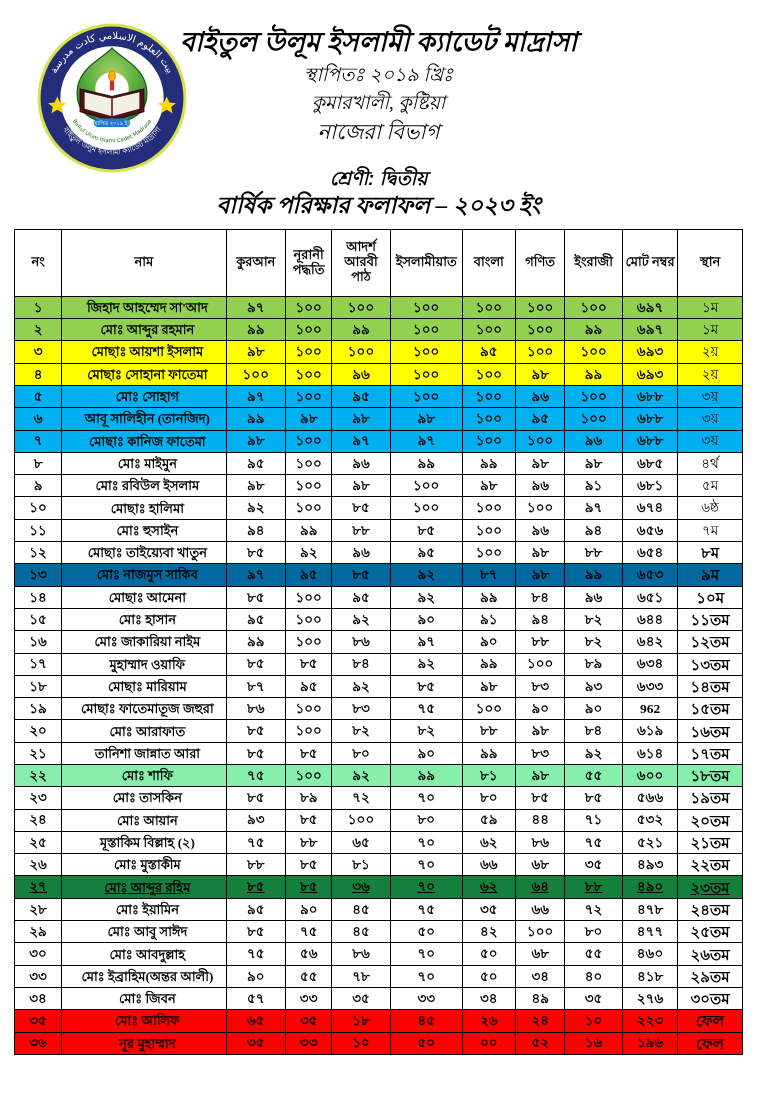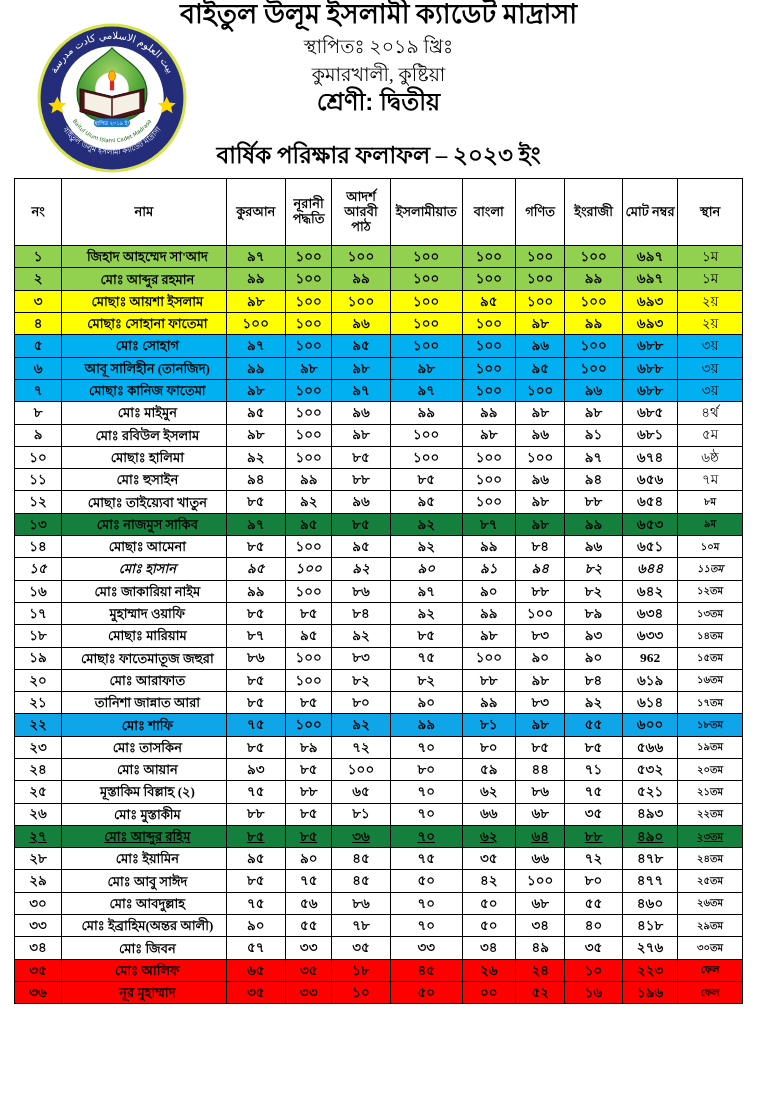--- a/index.html
+++ b/index.html
@@ -1,37 +1,37 @@
 <!DOCTYPE html>
 <html><head>
 <meta charset="utf-8">
 <style>
   html,body{margin:0;padding:0;background:#fff;}
   body{width:757px;height:1101px;font-family:"Liberation Serif","DejaVu Serif",serif;color:#000;}
   .page{position:relative;width:757px;height:1101px;overflow:hidden;background:#fff;}
 
   
-  .header{text-align:center;padding-top:0;line-height:1.1;}
+  .header{text-align:center;padding-top:28px;line-height:1.1;font-style:italic;}
   .school-name{font-size:27px;font-weight:bold;}
   .hline{font-size:19px;margin-top:7px;}
   .dept{font-size:21px;margin-top:8px;}
-  .classline{font-size:24px;margin-top:4px;font-weight:bold;font-family:"Liberation Sans","DejaVu Sans",sans-serif;}
-  .resultline{font-size:23px;margin-top:27px;font-weight:bold;}
+  .classline{font-size:19px;margin-top:24px;font-weight:bold;font-family:"Liberation Sans","DejaVu Sans",sans-serif;}
+  .resultline{font-size:23px;margin-top:4px;font-weight:bold;}
 
   
   .logo{position:absolute;left:36px;top:22px;width:152px;height:152px;}
 
   
   table{border-collapse:collapse;table-layout:fixed;width:729px;margin:10px 0 0 14px;}
   th,td{border:1.6px solid #000;text-align:center;padding:0;overflow:hidden;white-space:nowrap;}
   th{font-size:13px;font-weight:bold;height:66px;line-height:1.15;white-space:normal;padding:0 1px;}
   td{height:21.3px;font-size:13.5px;font-weight:bold;line-height:1;}
   td.name-cell{text-align:center;padding-left:7px;font-size:13px;}
   td.pos-normal{font-weight:normal;}
-  td.pos-bold{font-weight:bold;font-family:"Liberation Sans","DejaVu Sans",sans-serif;font-size:10px;}
+  td.pos-bold{font-weight:bold;font-family:"Liberation Sans","DejaVu Sans",sans-serif;font-size:15px;}
 </style>
 </head>
 <body>
 
 <div class="page">
 
   <svg class="logo" viewBox="0 0 100 100">
     <defs>
       <radialGradient id="domeGrad" cx="50%" cy="35%" r="70%">
         <stop offset="0%" stop-color="#a6d46a"></stop>
@@ -64,20 +64,21 @@
     <text x="50" y="67.7" font-size="3.4" fill="#ffffff" text-anchor="middle" font-family="'DejaVu Sans',sans-serif">স্থাপিত ২০১৯ ইং</text>
     <text font-size="3.6" fill="#1a6b1a" font-family="'DejaVu Sans',sans-serif">
       <textPath href="#arcInner" startOffset="50%" text-anchor="middle">Baitul Ulum Islami Cadet Madrasa</textPath>
     </text>
   </svg>
 
   <div class="header">
     <div class="school-name">বাইতুল উলূম ইসলামী ক্যাডেট মাদ্রাসা</div>
     <div class="hline">স্থাপিতঃ ২০১৯ খ্রিঃ</div>
     <div class="hline">কুমারখালী, কুষ্টিয়া</div>
+    <div class="dept">নাজেরা বিভাগ</div>
     <div class="classline">শ্রেণী: দ্বিতীয়</div>
     <div class="resultline">বার্ষিক পরিক্ষার ফলাফল – ২০২৩ ইং</div>
   </div>
 
   <table>
     <colgroup>
         <col style="width: 46px;">
         <col style="width: 160px;">
         <col style="width: 58px;">
         <col style="width: 45px;">
@@ -254,21 +255,21 @@
           <td>৮৫</td>
           <td>৯২</td>
           <td>৯৬</td>
           <td>৯৫</td>
           <td>১০০</td>
           <td>৯৮</td>
           <td>৮৮</td>
           <td>৬৫৪</td>
           <td class="pos-bold">৮ম</td>
         </tr>
-        <tr style="background: #15803d; margin-left: 48px;">
+        <tr style="background: #0369a1; margin-left: 48px;">
           <td>১৩</td>
           <td class="name-cell">মোঃ নাজমুস সাকিব</td>
           <td>৯৭</td>
           <td>৯৫</td>
           <td>৮৫</td>
           <td>৯২</td>
           <td>৮৭</td>
           <td>৯৮</td>
           <td>৯৯</td>
           <td>৬৫৩</td>
@@ -280,21 +281,21 @@
           <td>৮৫</td>
           <td>১০০</td>
           <td>৯৫</td>
           <td>৯২</td>
           <td>৯৯</td>
           <td>৮৪</td>
           <td>৯৬</td>
           <td>৬৫১</td>
           <td class="pos-bold">১০ম</td>
         </tr>
-        <tr style="background: rgb(255, 255, 255); font-style: italic;">
+        <tr style="background: rgb(255, 255, 255);">
           <td>১৫</td>
           <td class="name-cell">মোঃ হাসান</td>
           <td>৯৫</td>
           <td>১০০</td>
           <td>৯২</td>
           <td>৯০</td>
           <td>৯১</td>
           <td>৯৪</td>
           <td>৮২</td>
           <td>৬৪৪</td>
@@ -371,21 +372,21 @@
           <td>৮৫</td>
           <td>৮৫</td>
           <td>৮০</td>
           <td>৯০</td>
           <td>৯৯</td>
           <td>৮৩</td>
           <td>৯২</td>
           <td>৬১৪</td>
           <td class="pos-bold">১৭তম</td>
         </tr>
-        <tr style="background: #0ea5e9;">
+        <tr style="background: #86efac;">
           <td>২২</td>
           <td class="name-cell">মোঃ শাফি</td>
           <td>৭৫</td>
           <td>১০০</td>
           <td>৯২</td>
           <td>৯৯</td>
           <td>৮১</td>
           <td>৯৮</td>
           <td>৫৫</td>
           <td>৬০০</td>

